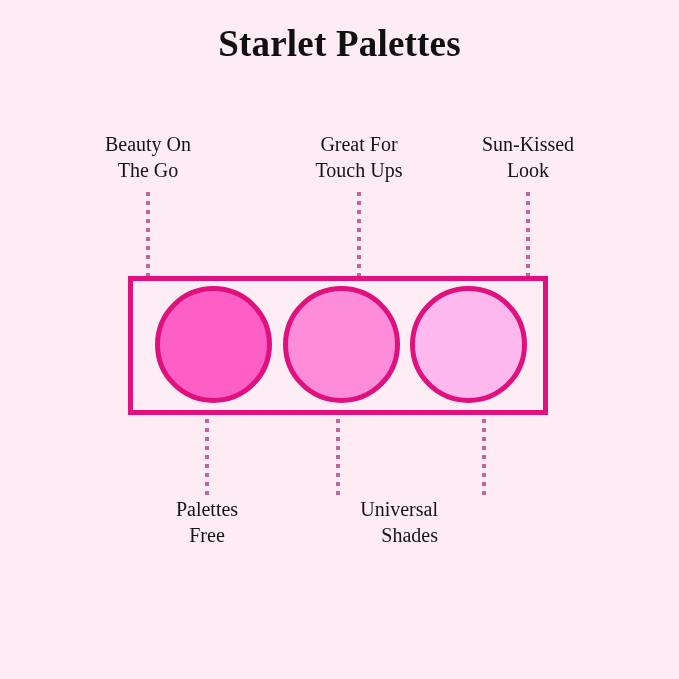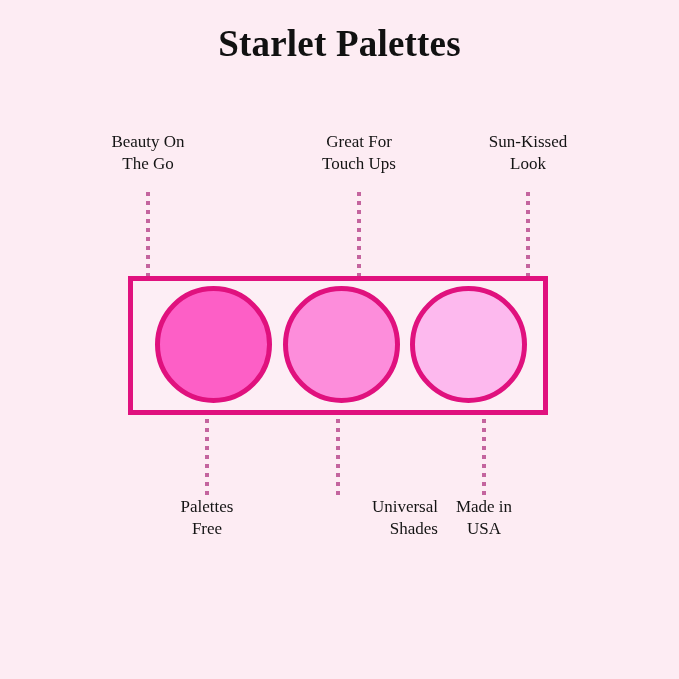--- a/index.html
+++ b/index.html
@@ -33,21 +33,21 @@
     color: #111111;
     letter-spacing: 0.2px;
     font-family: "Liberation Serif", "DejaVu Serif", serif;
     line-height: 1.2;
   }
 
   
   .label {
     position: absolute;
     text-align: center;
-    font-size: 17px;
+    font-size: 20px;
     color: #141414;
     line-height: 1.32;
     font-family: "Liberation Serif", "DejaVu Serif", serif;
     white-space: pre-line;
   }
   .label-top   { top: 131px; }
   .label-bot   { top: 496px; }
 
   .lbl-beauty     { left: 48px;  width: 200px; }
   .lbl-great      { left: 259px; width: 200px; }
@@ -132,16 +132,14 @@
   </div>
 
   <div class="dotline dot-bot dot-b1"></div>
   <div class="dotline dot-bot dot-b2"></div>
   <div class="dotline dot-bot dot-b3"></div>
 
   <div class="label label-bot lbl-cruelty">Palettes
 Free</div>
   <div class="label label-bot lbl-universal">Universal
 Shades</div>
-  <div class="label label-bot lbl-made">Made in
-USA</div>
 
 </div>
 
 </body></html>

